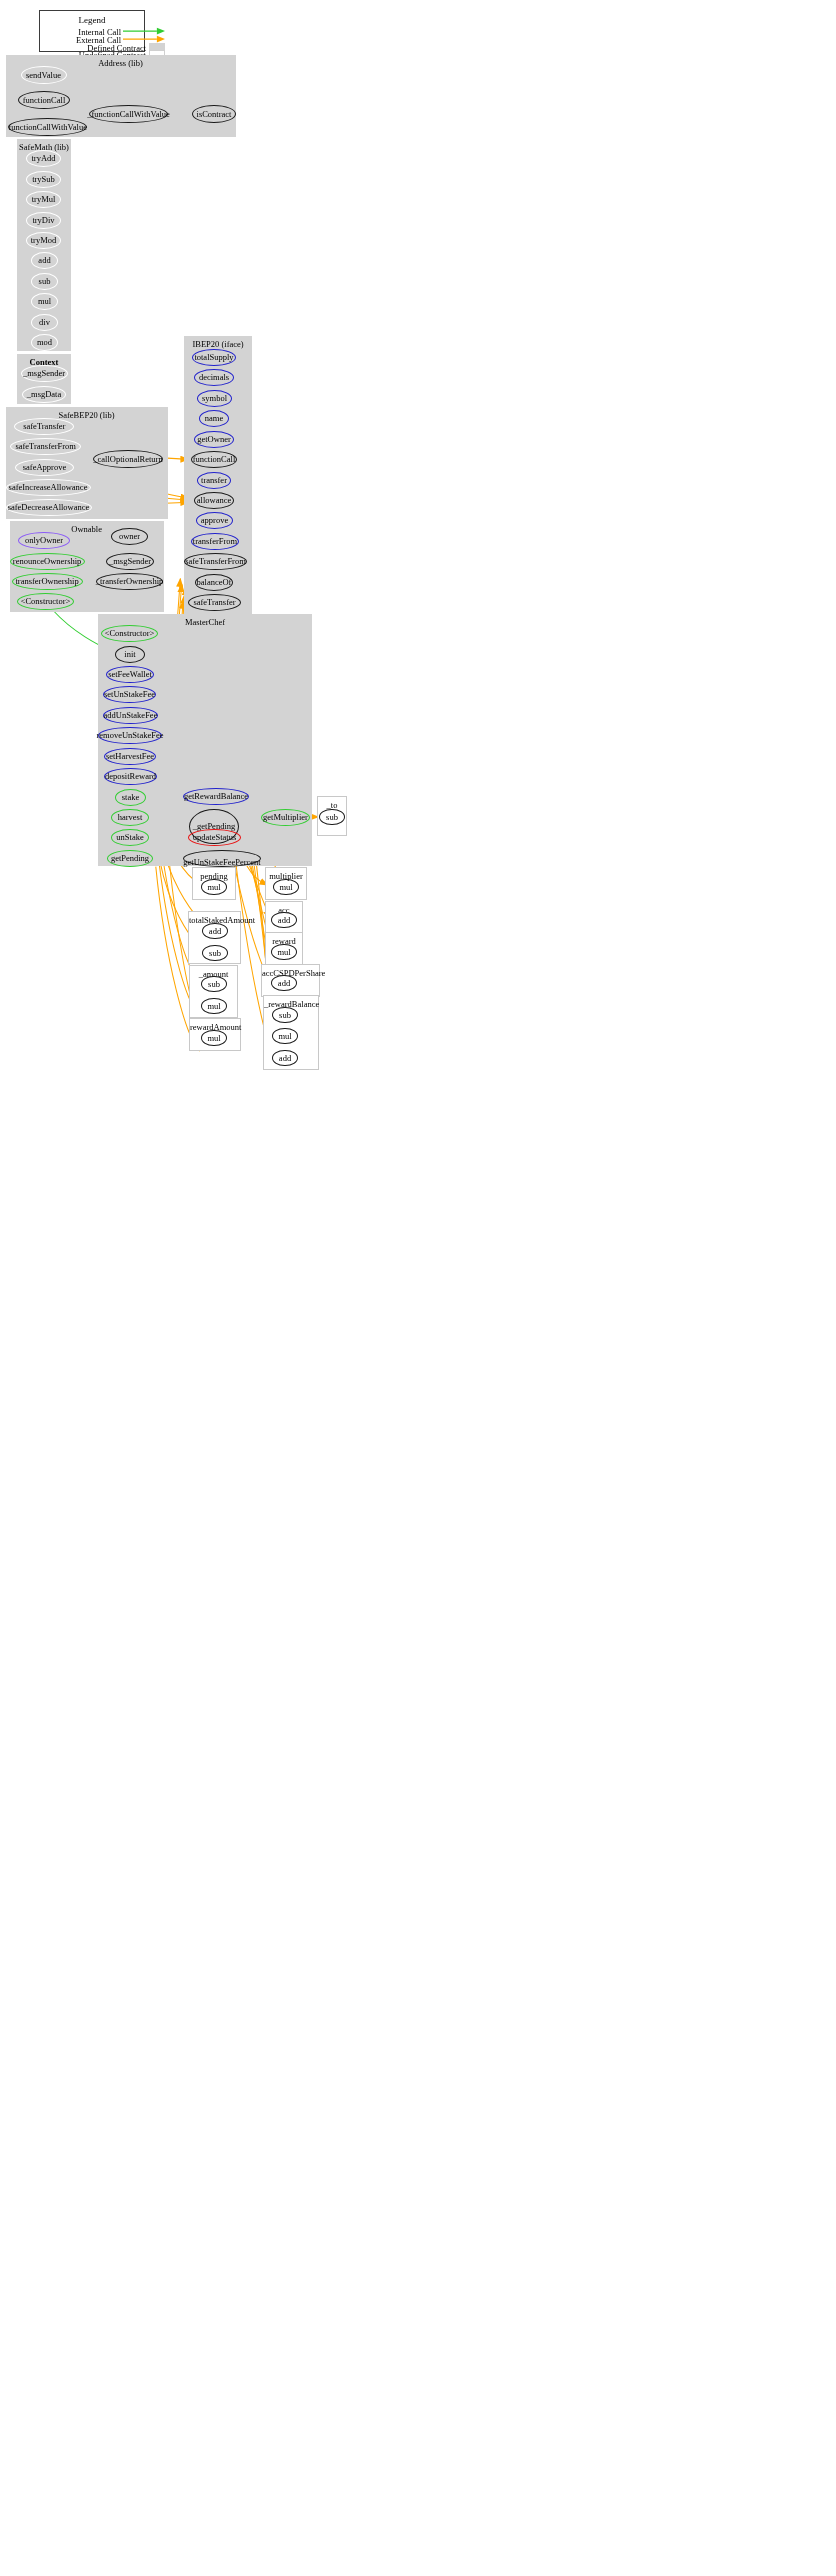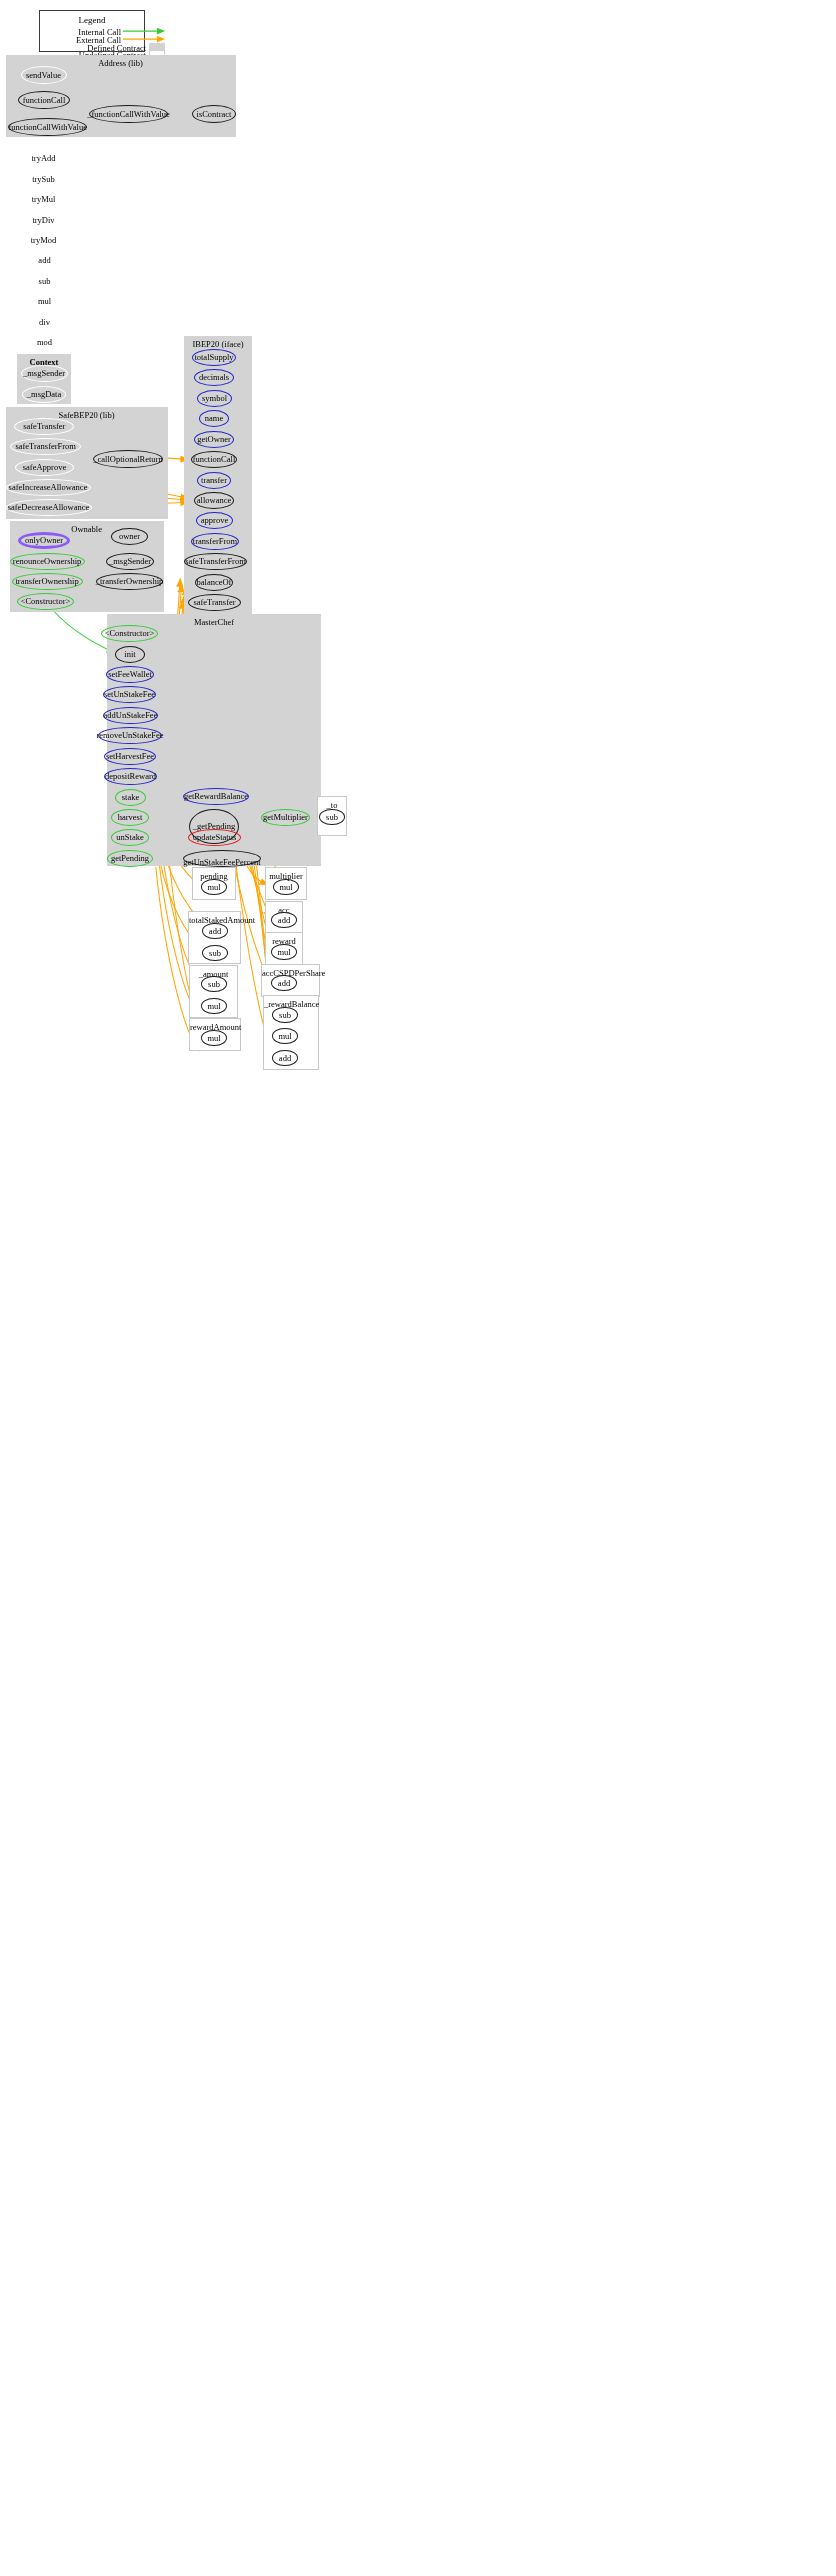--- a/index.html
+++ b/index.html
@@ -20,21 +20,21 @@
   .swatch-filled{width:16.4px;height:20px;background:#d3d3d3;}
   .swatch-empty{width:16.4px;height:20px;background:#fff;border:0.7px solid #d0d0d0;box-sizing:border-box;}
 
   .node{position:absolute;display:flex;align-items:center;justify-content:center;
         border-radius:50%;box-sizing:border-box;background:transparent;}
   .node span{font-size:8.5px;color:#000;white-space:nowrap;line-height:1;}
   .n-white{border:1px solid #ffffff;}
   .n-black{border:1px solid #1a1a1a;}
   .n-blue{border:1px solid #2222cc;}
   .n-green{border:1px solid #32cd32;}
-  .n-yellow{border:3px solid #8b5cf6;}
+  .n-yellow{border:1px solid #8b5cf6;}
   .n-red{border:1px solid #e81414;}
 </style>
 </head>
 <body>
 
 <div id="stage">
 
   <div class="legend" style="left:39px;top:9.6px;width:106px;height:42px;">
     <div class="legend-title">Legend</div>
 
@@ -158,20 +158,23 @@
   <div class="node n-black" style="left:8.2px;top:118px;width:79px;height:18px;">
     <span>functionCallWithValue</span>
     </div>
   <div class="node n-black" style="left:89px;top:105px;width:79px;height:18px;">
     <span>_functionCallWithValue</span>
     </div>
   <div class="node n-black" style="left:192px;top:105px;width:44px;height:18px;">
     <span>isContract</span>
     </div>
 
+  <div class="cluster defined" style="left:17px;top:139px;width:54px;height:212px;">
+    <div class="cluster-title">SafeMath  (lib)</div>
+  </div>
   <div class="node n-white" style="left:26px;top:150px;width:35px;height:17px;">
     <span>tryAdd</span>
     </div>
   <div class="node n-white" style="left:26px;top:171px;width:35px;height:17px;">
     <span>trySub</span>
     </div>
   <div class="node n-white" style="left:26px;top:191px;width:35px;height:17px;">
     <span>tryMul</span>
     </div>
   <div class="node n-white" style="left:26px;top:212px;width:35px;height:17px;">
@@ -289,21 +292,21 @@
   <div class="node n-black" style="left:111px;top:528px;width:37px;height:17px;">
     <span>owner</span>
     </div>
   <div class="node n-black" style="left:106px;top:553px;width:48px;height:17px;">
     <span>_msgSender</span>
     </div>
   <div class="node n-black" style="left:96px;top:573px;width:67px;height:17px;">
     <span>_transferOwnership</span>
     </div>
 
-  <div class="cluster defined" style="left:107px;top:614px;width:214px;height:252px;">
+  <div class="cluster defined" style="left:98px;top:614px;width:214px;height:252px;">
     <div class="cluster-title">MasterChef</div>
   </div>
   <div class="node n-green" style="left:101px;top:625px;width:57px;height:17px;">
     <span>&lt;Constructor&gt;</span>
     </div>
   <div class="node n-black" style="left:115px;top:646px;width:30px;height:17px;">
     <span>init</span>
     </div>
   <div class="node n-blue" style="left:106px;top:666px;width:48px;height:17px;">
     <span>setFeeWallet</span>

